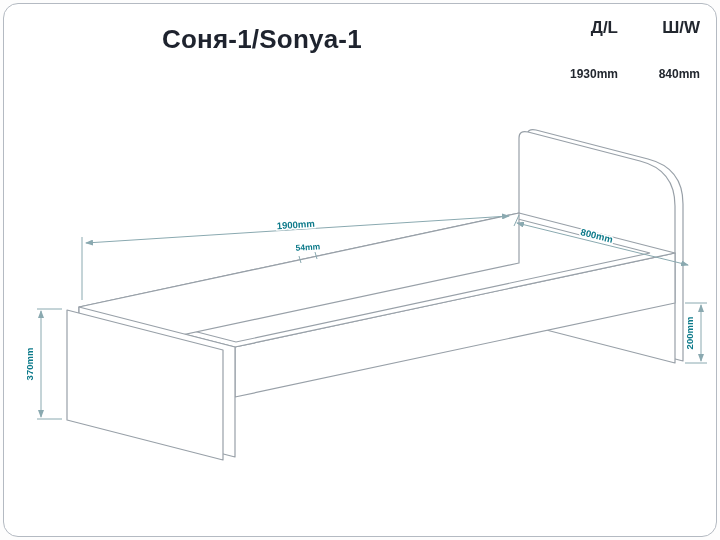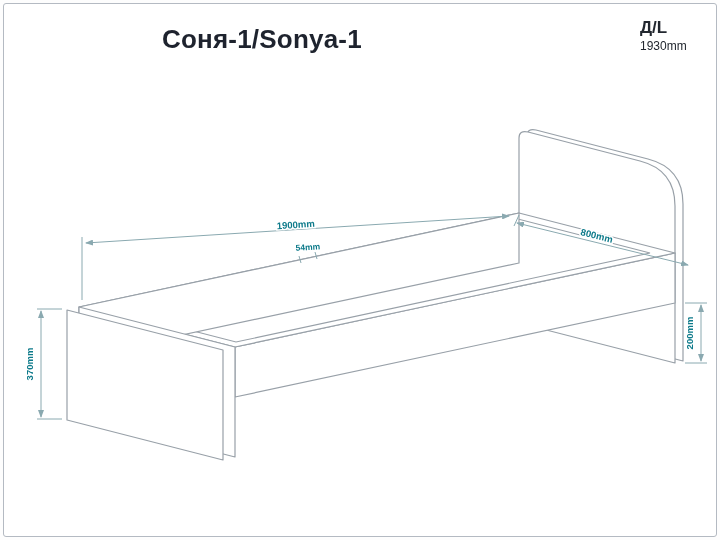--- a/index.html
+++ b/index.html
@@ -1,41 +1,45 @@
 <!DOCTYPE html>
 <html><head>
 <meta charset="utf-8">
 <style>
   html,body{margin:0;padding:0;width:720px;height:540px;background:#fdfdfd;overflow:hidden;
             font-family:"Liberation Sans","DejaVu Sans",sans-serif;}
-  .sheet{position:absolute;inset:3px;background:#ffffff;border:1px solid #b4bac2;border-radius:3px;}
+  .sheet{position:absolute;inset:3px;background:#ffffff;border:1px solid #b4bac2;border-radius:15px;}
   .title{position:absolute;left:158px;top:20px;font-size:26px;font-weight:bold;color:#1e232e;letter-spacing:.2px;}
   .specs{position:absolute;right:16px;top:14px;display:flex;gap:22px;}
-  .spec{width:60px;text-align:left;}
+  .spec{width:60px;text-align:right;}
   .spec-label{font-size:17px;font-weight:bold;color:#22272f;}
-  .spec-value{margin-top:1px;font-size:12px;font-weight:normal;color:#22272f;}
+  .spec-value{margin-top:29px;font-size:12px;font-weight:bold;color:#22272f;}
   svg.drawing{position:absolute;left:0;top:0;width:714px;height:534px;}
   .edge{fill:#ffffff;stroke:#98a0a8;stroke-width:1.2;stroke-linejoin:round;}
   .thin{fill:none;stroke:#98a0a8;stroke-width:1.1;}
   .dim{stroke:#8aa9b0;stroke-width:1;fill:none;}
   .dim-text{fill:#0d7a8a;font-size:9.5px;font-weight:600;text-anchor:middle;
             paint-order:stroke;stroke:#ffffff;stroke-width:3px;}
   .dim-text-sm{font-size:8.5px;}
 </style>
 </head>
 <body>
 
 <div class="sheet">
 
   <div class="title">Соня-1/Sonya-1</div>
 
   <div class="specs">
     <div class="spec">
       <div class="spec-label">Д/L</div>
       <div class="spec-value">1930mm</div>
+    </div>
+    <div class="spec">
+      <div class="spec-label">Ш/W</div>
+      <div class="spec-value">840mm</div>
     </div>
   </div>
 
   <svg class="drawing" viewBox="0 0 714 534">
     <defs>
       <marker id="aE" markerWidth="8" markerHeight="6" refX="7" refY="3" orient="auto" markerUnits="userSpaceOnUse">
         <path d="M0,0 L8,3 L0,6 Z" fill="#8aa9b0"></path>
       </marker>
       <marker id="aS" markerWidth="8" markerHeight="6" refX="1" refY="3" orient="auto" markerUnits="userSpaceOnUse">
         <path d="M8,0 L0,3 L8,6 Z" fill="#8aa9b0"></path>

